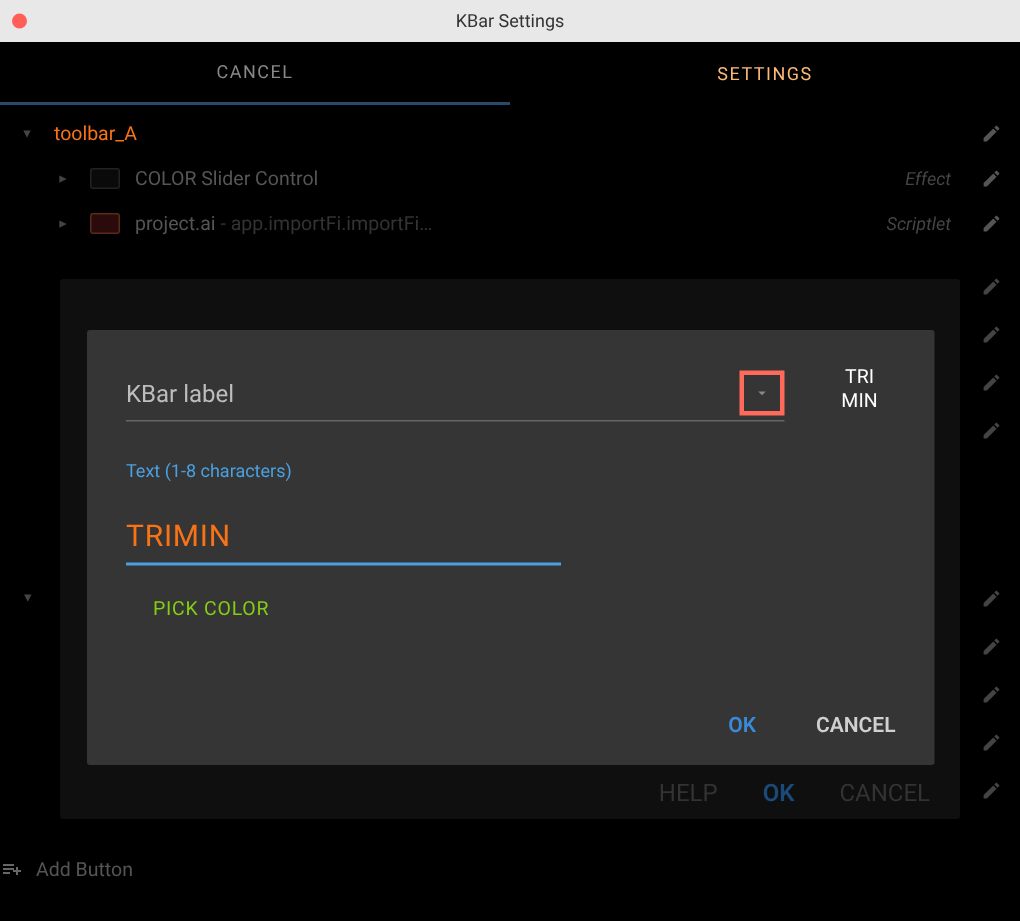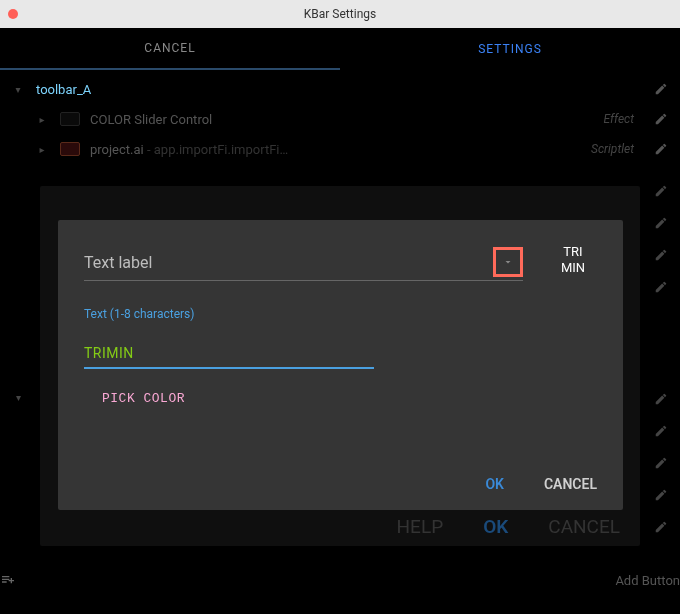--- a/index.html
+++ b/index.html
@@ -5,59 +5,59 @@
     * { margin: 0; padding: 0; box-sizing: border-box; font-family: -apple-system, BlinkMacSystemFont, "Segoe UI", Roboto, sans-serif; }
     body { width: 680px; height: 614px; background: #000; color: #ccc; position: relative; overflow: hidden; }
 
     .titlebar { height: 24px; background: #e8e8e8; display: flex; align-items: center; padding: 14px 8px; position: relative; }
     .traffic-lights { display: flex; gap: 6px; }
     .traffic-dot { width: 10px; height: 10px; border-radius: 50%; }
     .traffic-close { background: #ff5f57; }
     .titlebar-title { position: absolute; left: 50%; transform: translateX(-50%); font-size: 12px; color: #333; }
 
     .tabs { display: flex; height: 42px; }
-    .tab { flex: 1; display: flex; align-items: center; justify-content: center; font-size: 12px; letter-spacing: 1px; color: #3b82f6; cursor: pointer; }
+    .tab { flex: 1; display: flex; align-items: center; justify-content: center; font-size: 12px; letter-spacing: 1px; color: #fdba74; cursor: pointer; }
     .tab.active { color: #888; border-bottom: 2px solid #2a4a6a; }
     .tabs-wrap { position: relative; }
 
     .content { position: relative; padding: 4px 10px 0 10px; }
 
     .list-row { display: flex; align-items: center; height: 30px; gap: 10px; font-size: 13px; color: #444; }
     .list-row .chev { width: 16px; text-align: center; color: #444; font-size: 10px; }
-    .list-row.header .name { color: #7dd3fc; font-size: 13px; }
+    .list-row.header .name { color: #f97316; font-size: 13px; }
     .thumb { width: 20px; height: 14px; background: #0a0a0a; border: 1px solid #222; border-radius: 2px; display: inline-block; }
     .thumb.red { background: #2a0a0a; border-color: #5a2a1a; }
     .row-name { color: #555; flex: 1; white-space: nowrap; overflow: hidden; text-overflow: ellipsis; }
     .row-sub { color: #333; }
     .row-tag { color: #444; font-size: 12px; margin-right: 8px; font-style: italic; }
     .row-edit { width: 18px; height: 18px; color: #555; cursor: pointer; display: flex; align-items: center; justify-content: center; }
 
     .pencil-col { position: absolute; right: 10px; top: 86px; display: flex; flex-direction: column; gap: 14px; }
     .pencil-col .row-edit { color: #444; }
 
     .dim-panel { position: absolute; left: 40px; top: 186px; width: 600px; height: 360px; background: rgba(30,30,30,0.5); border-radius: 2px; }
-    .bottom-dim-actions { position: absolute; bottom: 8px; right: 20px; display: flex; gap: 40px; font-size: 19px; color: #333; }
+    .bottom-dim-actions { position: absolute; bottom: 8px; right: 20px; display: flex; gap: 30px; font-size: 16px; color: #333; }
     .bottom-dim-actions .ok { color: #1a4a7a; font-weight: 600; }
 
-    .add-button-row { position: absolute; left: 0; right: 0; top: 572px; display: flex; align-items: center; justify-content: space-between; gap: 8px; color: #555; font-size: 13px; }
+    .add-button-row { position: absolute; left: 0; right: 0; top: 572px; display: flex; align-items: center; justify-content: flex-start; gap: 8px; color: #555; font-size: 13px; }
 
     .modal { position: absolute; left: 58px; top: 220px; width: 565px; height: 290px; background: #353535; border-radius: 2px; padding: 24px 26px 20px 26px; }
     .modal-top { display: flex; align-items: flex-end; gap: 18px; }
     .dropdown-field { flex: 1; border-bottom: 1px solid #666; display: flex; align-items: center; justify-content: space-between; height: 36px; }
     .dropdown-label { font-size: 16px; color: #bdbdbd; }
     .dropdown-arrow-box { width: 30px; height: 30px; border: 3px solid #ff6a5a; display: flex; align-items: center; justify-content: center; margin-bottom: 2px; }
     .dropdown-arrow-box svg { width: 12px; height: 12px; fill: #888; }
 
     .preview-text { width: 48px; text-align: center; font-size: 13px; color: #ffffff; line-height: 1.2; padding-bottom: 6px; margin-left: 8px; }
 
     .field-block { margin-top: 26px; width: 290px; }
     .field-hint { font-size: 12px; color: #4aa0e0; margin-bottom: 20px; }
-    .text-input { width: 100%; background: transparent; border: none; border-bottom: 2px solid #4aa0e0; color: #84cc16; font-size: 14px; padding: 4px 0 6px 0; outline: none; letter-spacing: 0.5px; }
-
-    .pick-color { margin-top: 22px; font-size: 13px; letter-spacing: 0.5px; color: #f9a8d4; margin-left: 18px; cursor: pointer; font-family: Liberation Mono, monospace; }
+    .text-input { width: 100%; background: transparent; border: none; border-bottom: 2px solid #4aa0e0; color: #f97316; font-size: 20px; padding: 4px 0 6px 0; outline: none; letter-spacing: 0.5px; }
+
+    .pick-color { margin-top: 22px; font-size: 13px; letter-spacing: 0.5px; color: #84cc16; margin-left: 18px; cursor: pointer; }
 
     .modal-actions { position: absolute; bottom: 18px; right: 26px; display: flex; gap: 40px; font-size: 14px; font-weight: 600; }
     .modal-ok { color: #3a8ad8; cursor: pointer; }
     .modal-cancel { color: #d0d0d0; cursor: pointer; }
   </style>
 </head>
 <body>
 
 <div class="titlebar">
   <div class="traffic-lights">
@@ -171,21 +171,21 @@
   <div class="bottom-dim-actions">
     <span>HELP</span>
     <span class="ok">OK</span>
     <span>CANCEL</span>
   </div>
 </div>
 
 <div class="modal">
   <div class="modal-top">
     <div class="dropdown-field">
-      <span class="dropdown-label">Text label</span>
+      <span class="dropdown-label">KBar label</span>
       <div class="dropdown-arrow-box">
         <svg viewBox="0 0 24 24">
             <path d="M7 10l5 5 5-5z"></path>
           </svg>
       </div>
     </div>
     <div class="preview-text">
       <div>TRI</div>
       <div>MIN</div>
     </div>

